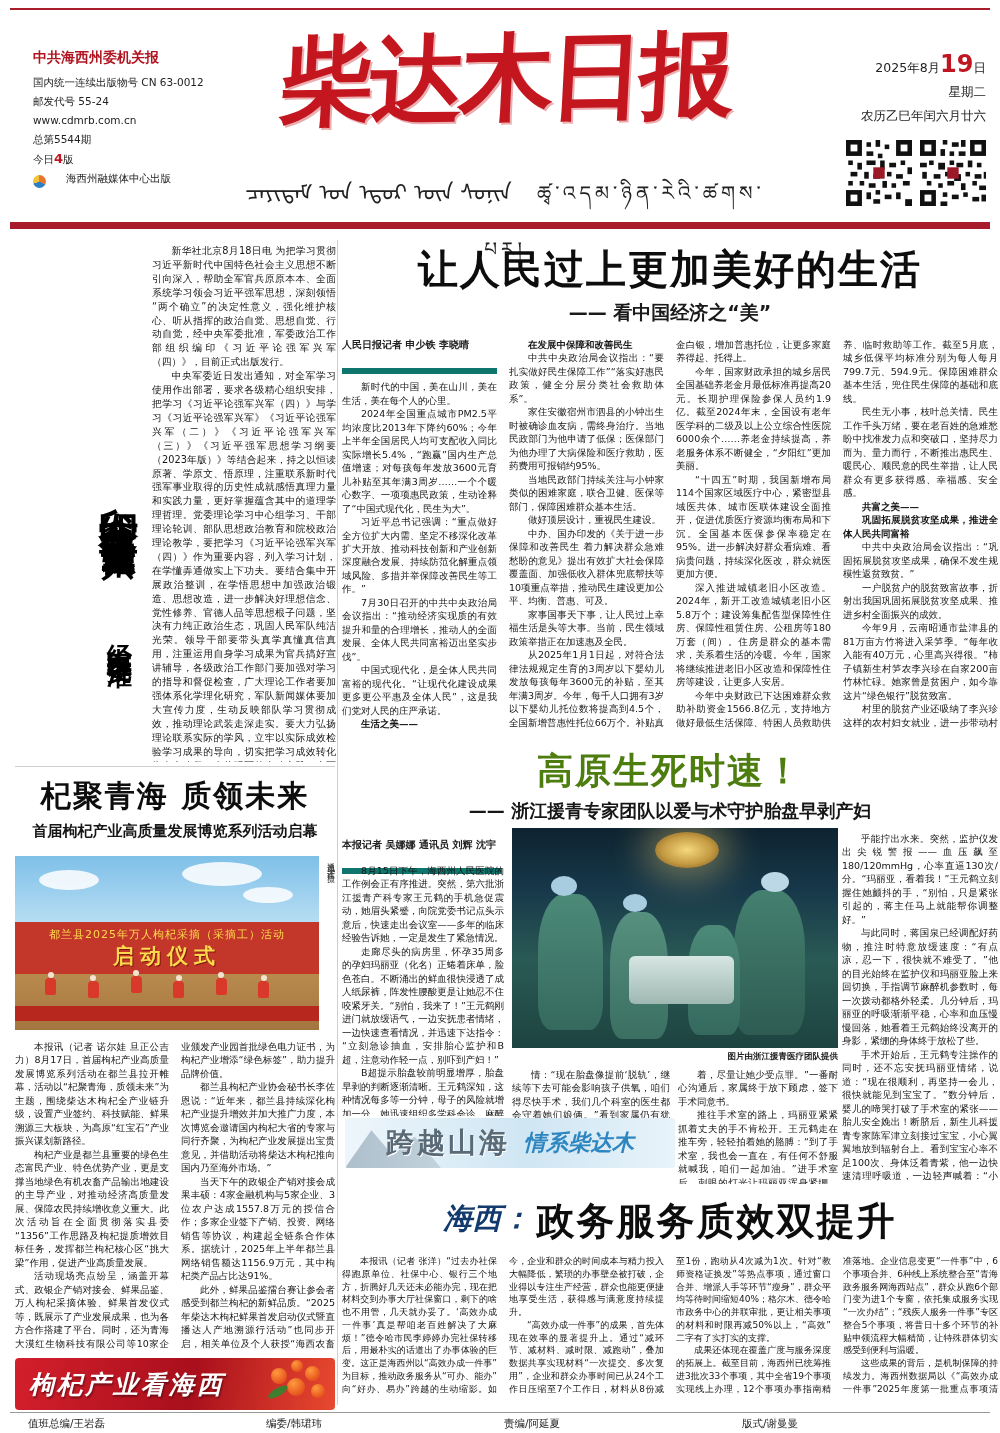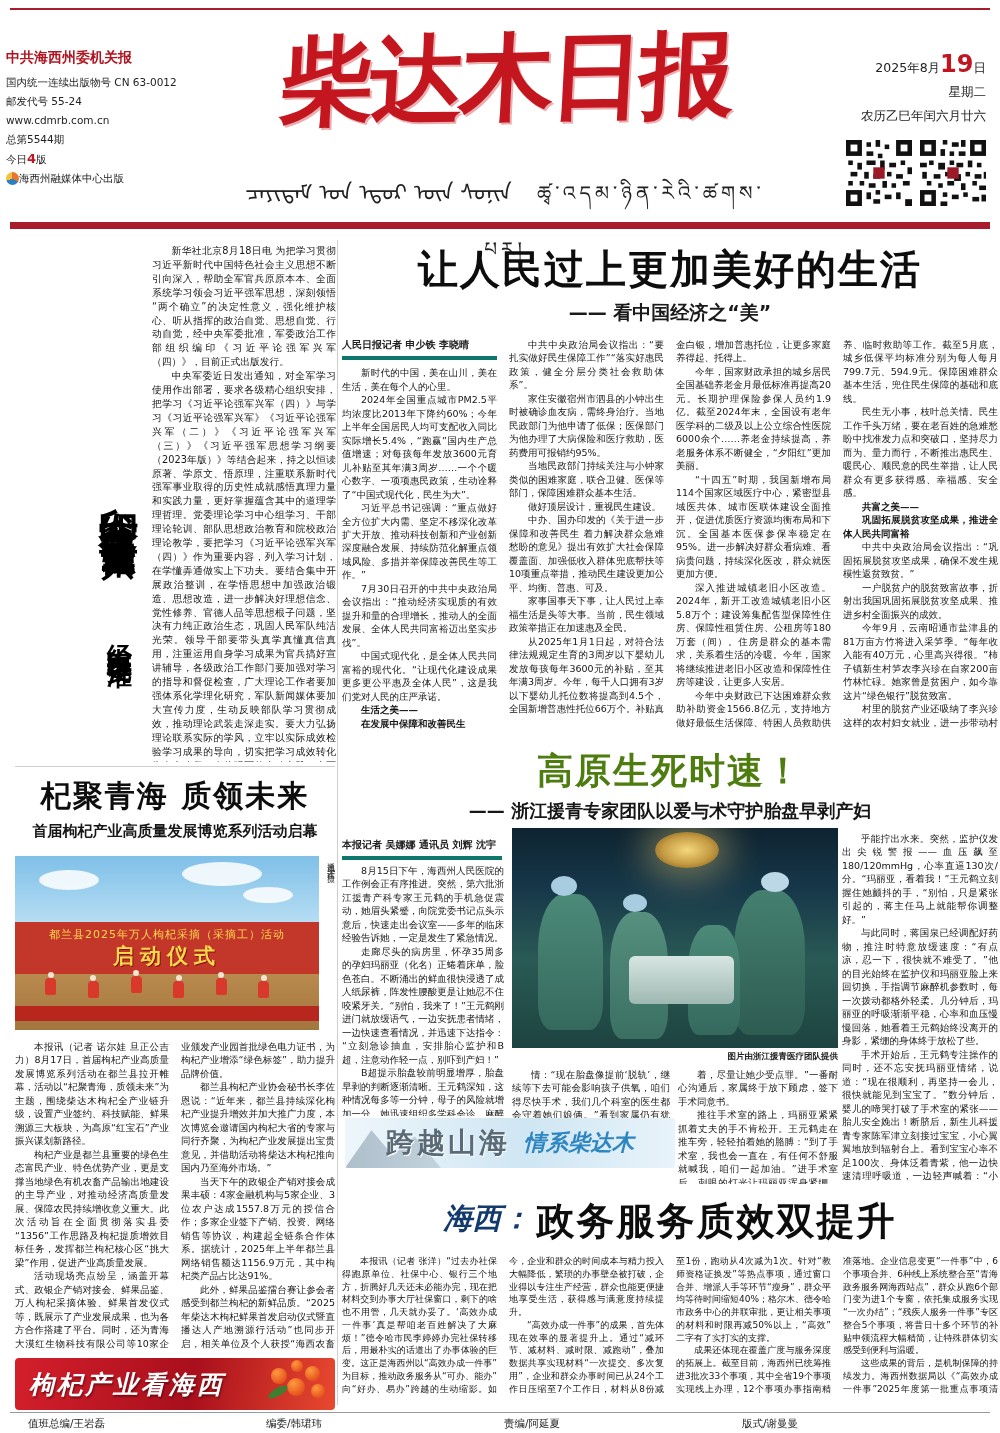--- a/index.html
+++ b/index.html
@@ -1,43 +1,43 @@
 <!DOCTYPE html>
 <html lang="zh"><head>
 <meta charset="utf-8">
 <style>
   html,body{margin:0;padding:0;background:#e8e8e8;}
   #page{position:relative;width:1000px;height:1433px;background:#ffffff;margin:0 auto;
         font-family:"DejaVu Sans","Liberation Sans",sans-serif;color:#1a1a1a;overflow:hidden;}
   .abs{position:absolute;}
   
   .topline{left:10px;right:10px;top:8px;height:2px;background:#a81c2c;}
-  .info{left:6px;top:48px;width:210px;font-size:10.5px;line-height:19px;color:#222;}
+  .info{left:33px;top:48px;width:210px;font-size:10.5px;line-height:19px;color:#222;}
   .info .organ{color:#b01420;font-weight:bold;font-size:14px;margin-bottom:6px;}
   .pages-num{color:#c01622;font-weight:bold;font-size:13px;}
-  .pubrow{display:flex;align-items:center;gap:0;}
+  .pubrow{display:flex;align-items:flex-end;gap:20px;}
   .publogo{width:13px;height:13px;border-radius:50%;display:inline-block;
            background:conic-gradient(#e8762b 0 120deg,#2e7fc1 120deg 250deg,#f3c13a 250deg 360deg);}
   .masthead-title{left:225px;top:26px;width:560px;text-align:center;
        font-family:"DejaVu Serif","Liberation Serif",serif;font-weight:bold;
        font-size:94px;line-height:1.1;color:#c3161f;letter-spacing:-4px;
        transform:skewX(-4deg) rotate(-1deg);text-shadow:2px 2px 0 rgba(195,22,31,.35);}
   .scripts{left:235px;top:168px;width:540px;text-align:center;font-size:20px;color:#222;letter-spacing:4px;}
   .scripts .mn{font-size:22px;}
   .dateblock{right:14px;top:52px;width:210px;text-align:right;font-size:12.5px;line-height:24px;color:#222;}
   .dateblock .day{color:#c01622;font-weight:bold;font-size:24px;}
   .qrwrap{right:14px;top:140px;display:flex;gap:8px;}
   .qr{width:66px;height:66px;background:#fff;}
   .redbar{left:10px;right:10px;top:222px;height:7px;background:#a81c2c;}
   
   .jtext{font-size:9.5px;line-height:1.42;text-align:justify;color:#151515;overflow:hidden;}
   .jtext p{margin:0;text-indent:2em;}
   .jtext p.sub{font-weight:bold;}
-  .byline{font-size:10px;font-weight:bold;color:#222;border-bottom:4px solid #0f766e;
-          padding-bottom:4px;margin-bottom:6px;text-align:left;}
+  .byline{font-size:10px;font-weight:bold;color:#222;border-bottom:6px solid #0f766e;
+          padding-bottom:16px;margin-bottom:6px;text-align:left;}
   .vline{left:337px;top:240px;width:1px;height:1165px;background:#cfcfcf;}
   .hline{left:15px;top:766px;width:320px;height:1px;background:#cfcfcf;}
   
   .army-title{left:15px;top:248px;width:132px;height:512px;writing-mode:vertical-rl;
       font-family:"DejaVu Serif","Liberation Serif",serif;font-weight:bold;color:#000;overflow:hidden;}
   .army-title .tail{font-size:40px;padding-top:228px;margin:0 4px;letter-spacing:5px;}
   .army-title .main{font-size:34px;padding-top:8px;margin:0 3px;letter-spacing:1px;}
   .army-title .kicker{font-size:25px;padding-top:96px;margin:0 4px;letter-spacing:3px;}
   .army-body{left:152px;top:244px;width:184px;height:518px;}
   .army-body{font-size:9.8px;}

